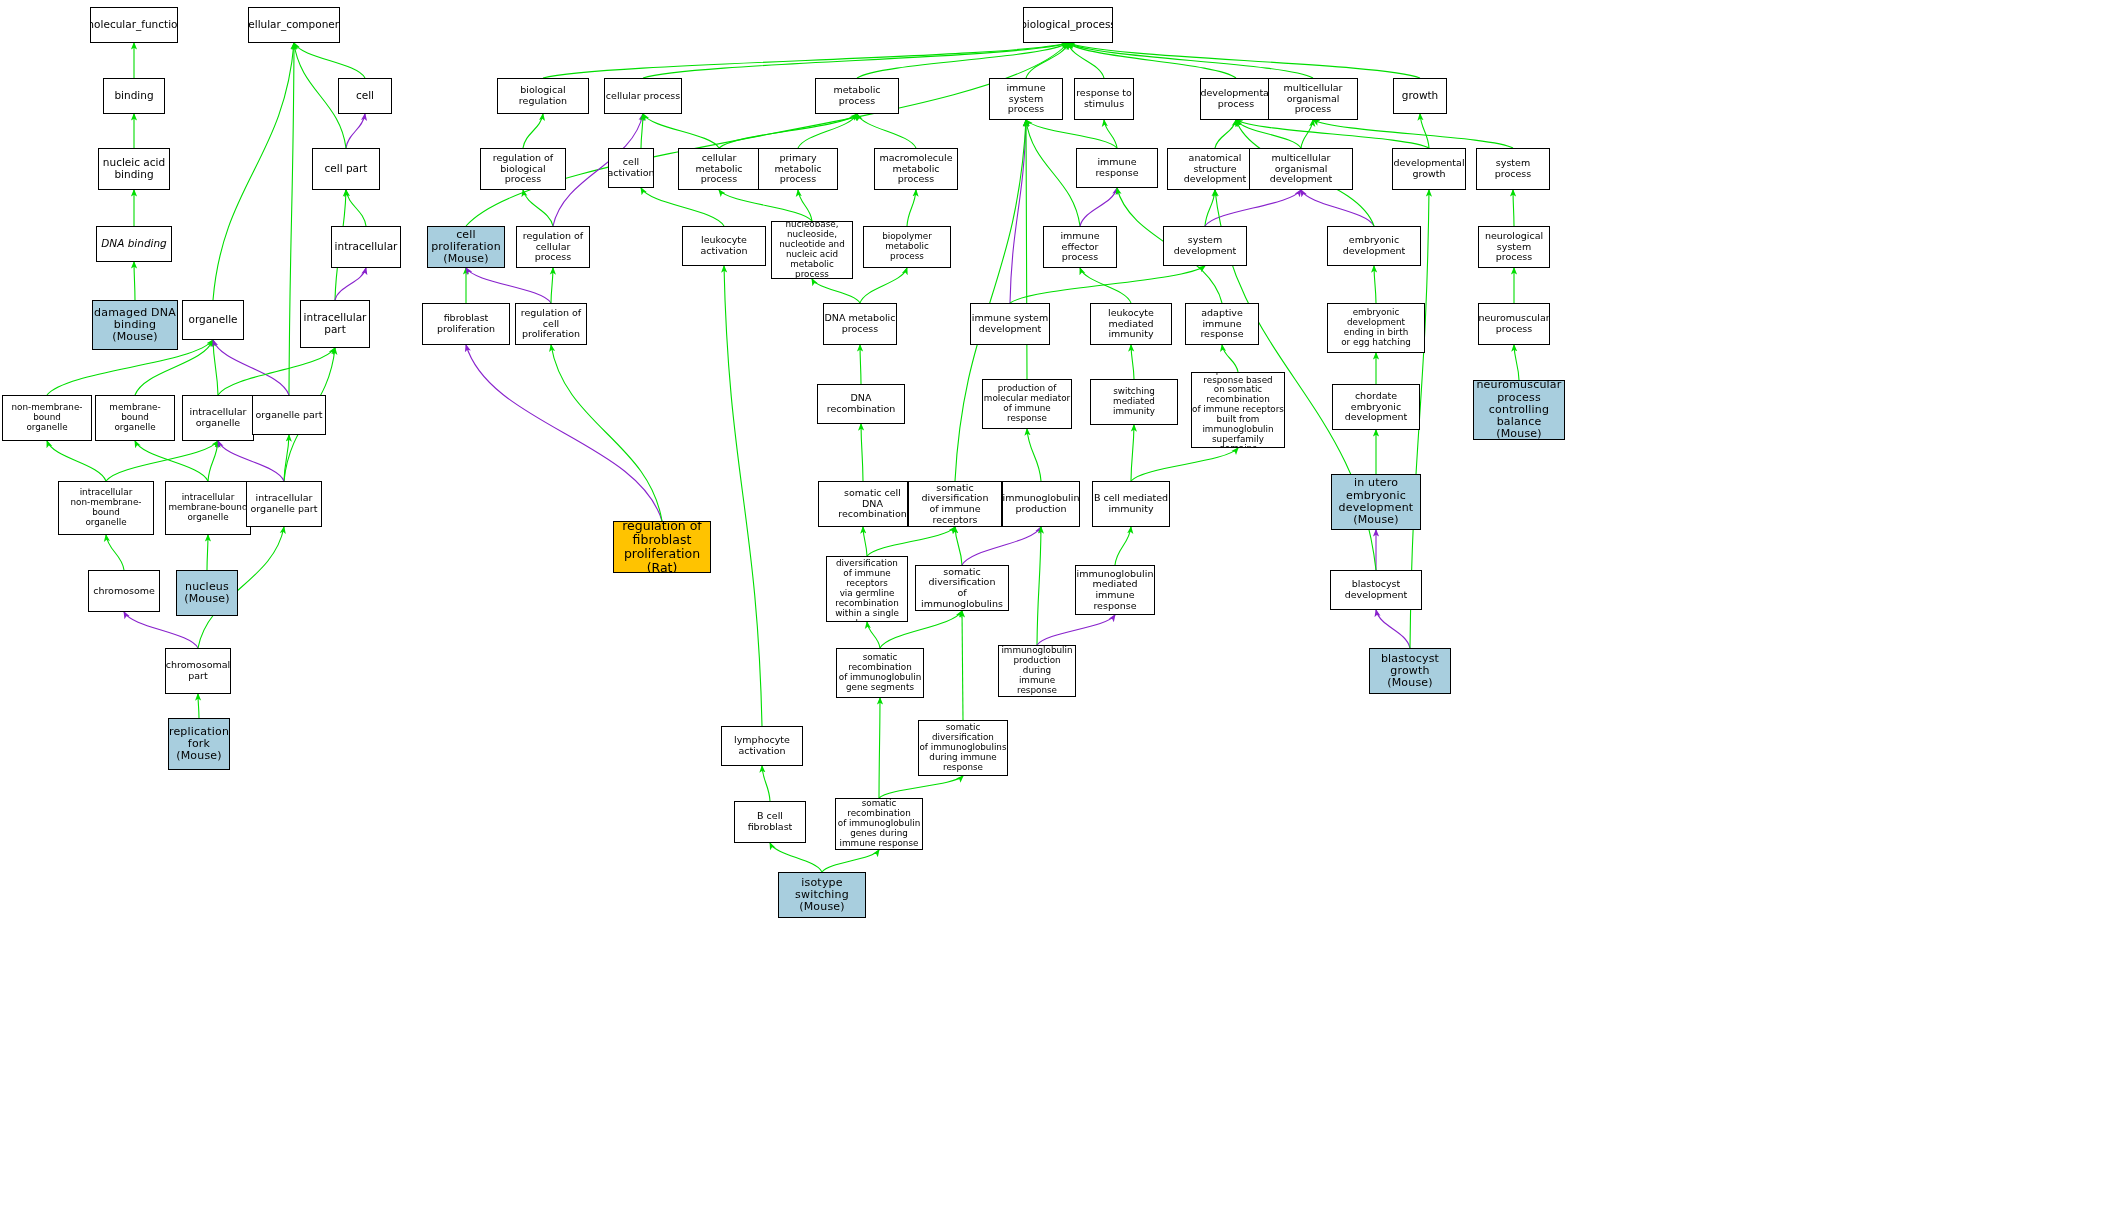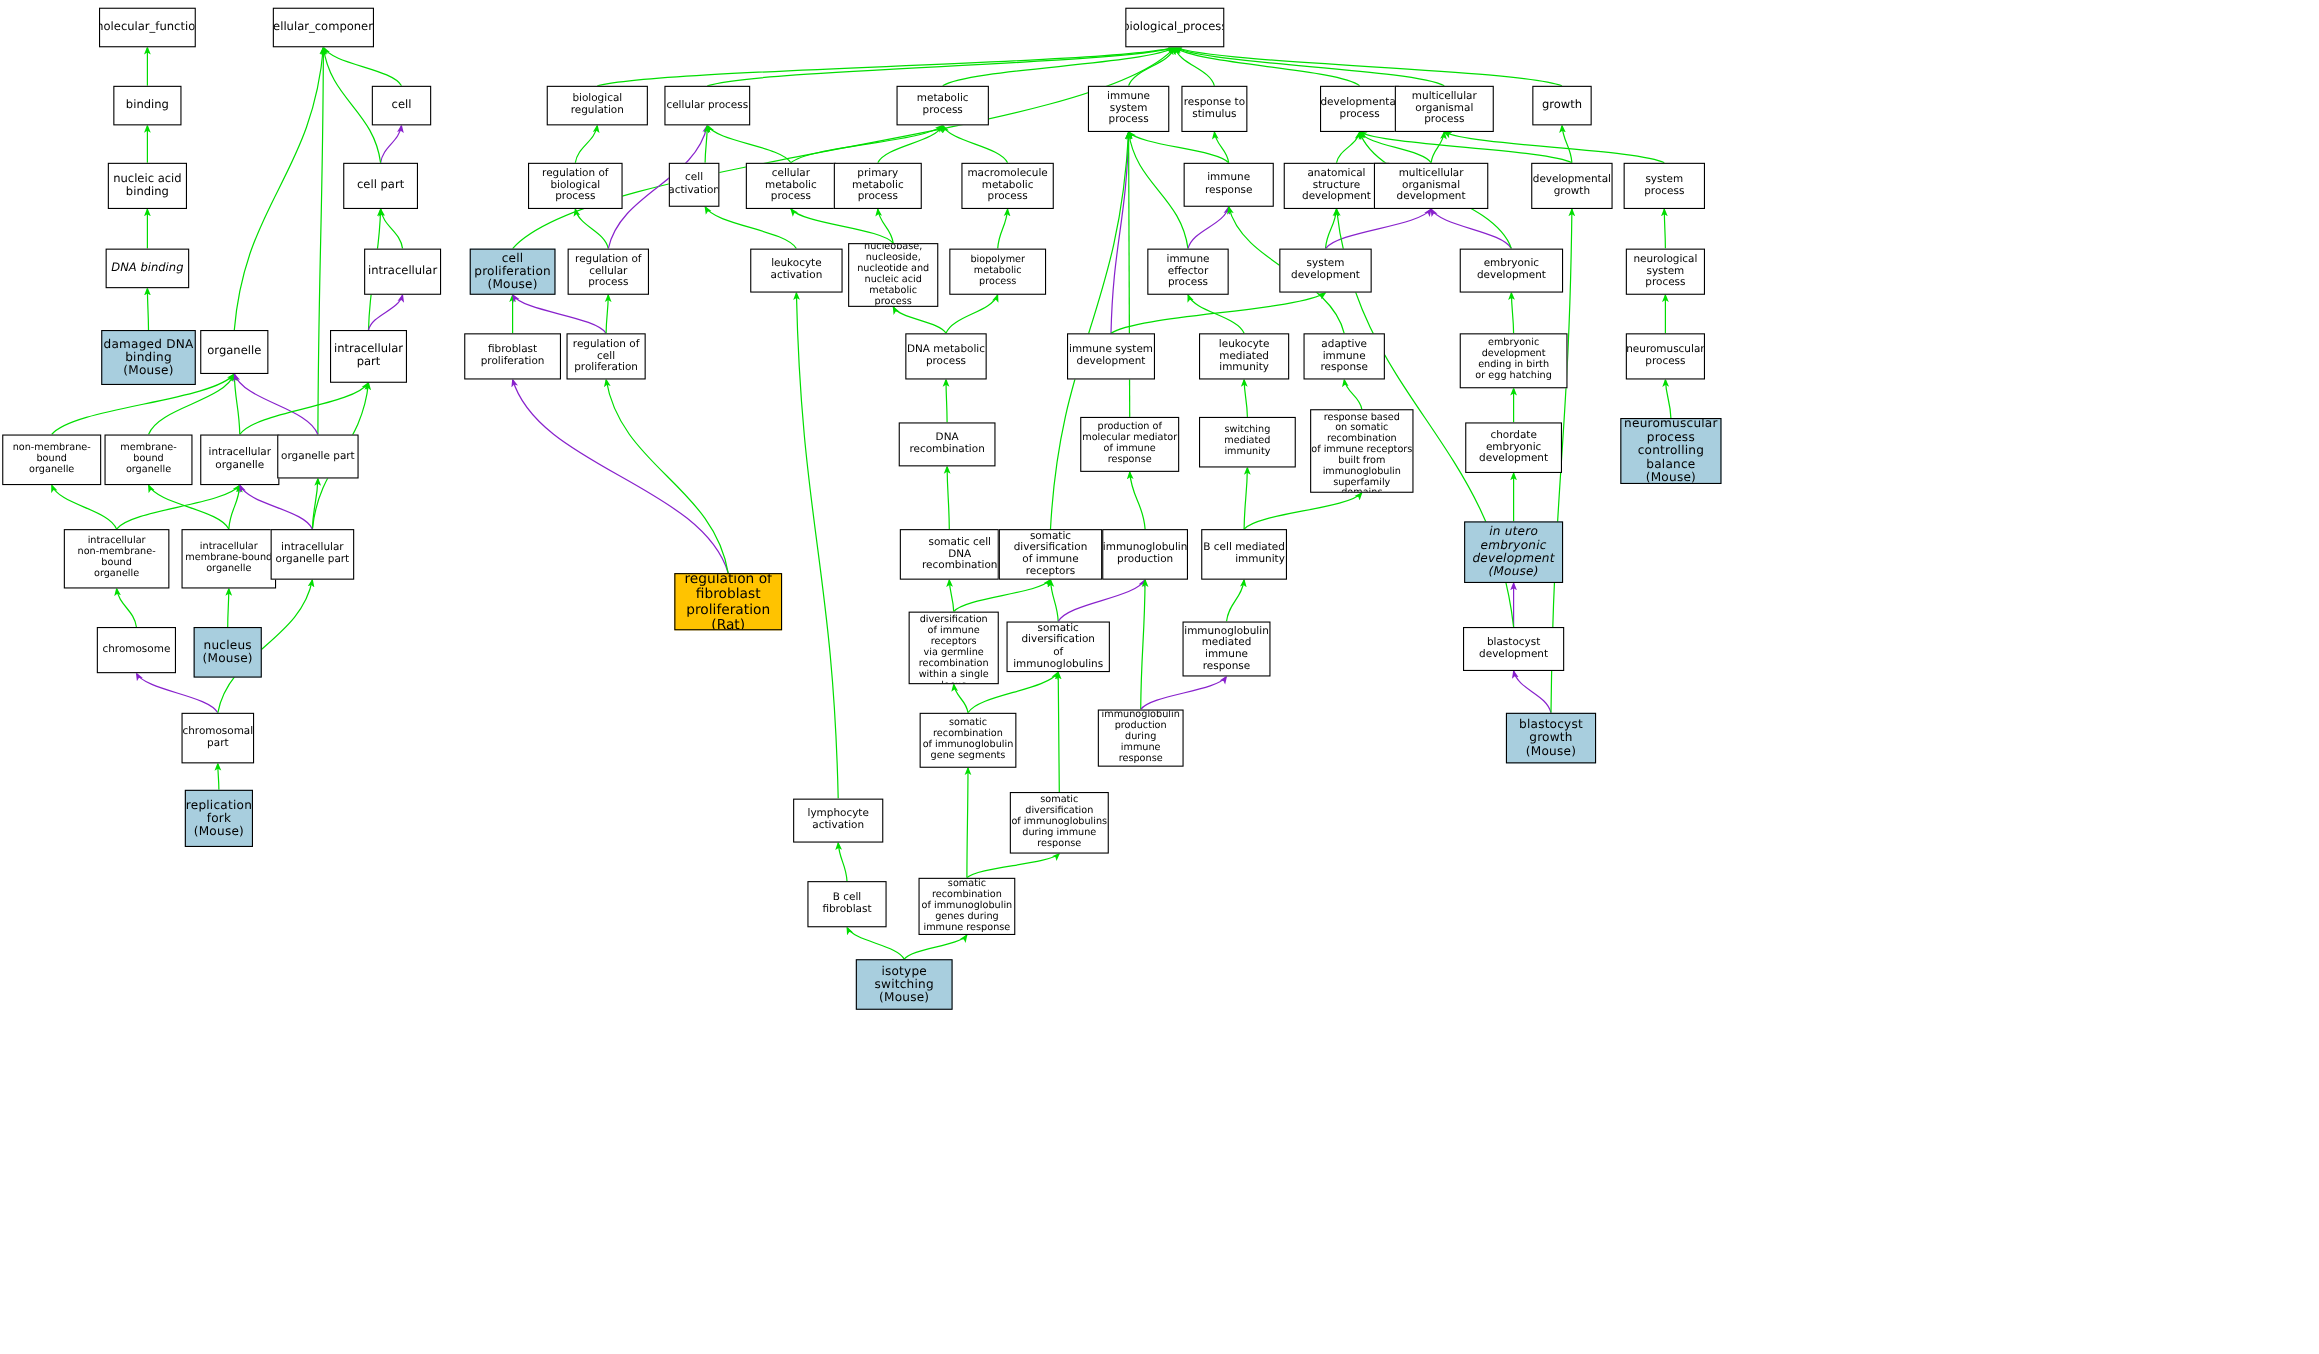--- a/index.html
+++ b/index.html
@@ -295,23 +295,23 @@
       <div class="node hl small" style="left: 1473px; top: 380px; width: 92px; height: 60px;">neuromuscular
 process controlling
 balance
 (Mouse)</div>
       <div class="node small" style="left: 818px; top: 481px; width: 90px; height: 46px; padding-left: 19px;">somatic cell
 DNA recombination</div>
       <div class="node small" style="left: 908px; top: 481px; width: 94px; height: 46px;">somatic diversification
 of immune receptors</div>
       <div class="node small" style="left: 1002px; top: 481px; width: 78px; height: 46px;">immunoglobulin
 production</div>
-      <div class="node small" style="left: 1092px; top: 481px; width: 78px; height: 46px; text-align: right;">B cell mediated
+      <div class="node small" style="left: 1092px; top: 481px; width: 78px; height: 46px;">B cell mediated
 immunity</div>
-      <div class="node hl small" style="left: 1331px; top: 474px; width: 90px; height: 56px; font-style: italic;">in utero embryonic
+      <div class="node hl small" style="left: 1331px; top: 474px; width: 90px; height: 56px;">in utero embryonic
 development
 (Mouse)</div>
       <div class="node tiny" style="left: 826px; top: 556px; width: 82px; height: 66px;">somatic diversification
 of immune receptors
 via germline
 recombination
 within a single
 locus</div>
       <div class="node small" style="left: 915px; top: 565px; width: 94px; height: 46px;">somatic diversification
 of immunoglobulins</div>

